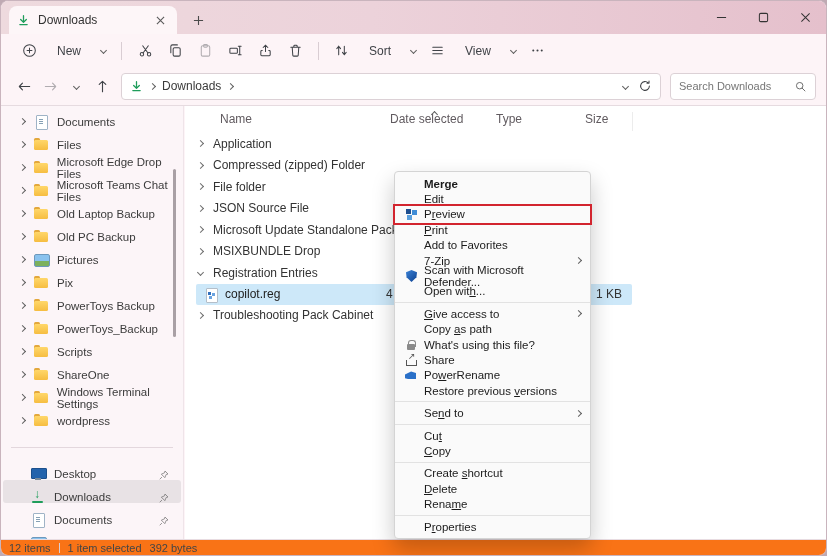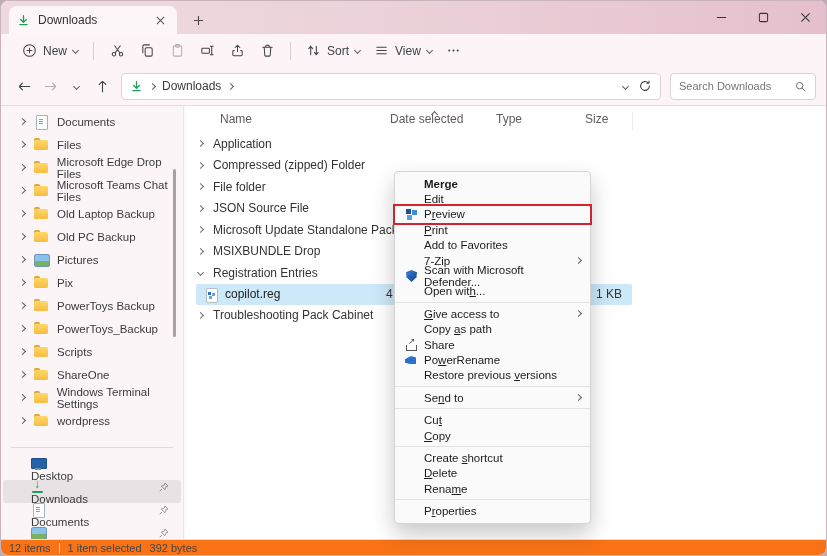--- a/index.html
+++ b/index.html
@@ -16,21 +16,21 @@
   .tab { position:absolute; left:8px; top:5px; width:168px; height:28px;
     background:#fdf6f8; border-radius:8px 8px 0 0; display:flex; align-items:center; padding:0 8px; }
   .tab-title { font-size:12px; color:#333; margin-left:8px; flex:1; }
   .tab-close { width:18px; height:18px; display:flex; align-items:center; justify-content:center; border-radius:4px; }
   .newtab { position:absolute; left:186px; top:9px; width:22px; height:20px; display:flex; align-items:center; justify-content:center; border-radius:4px; }
   .win-controls { position:absolute; right:0; top:0; height:33px; display:flex; }
   .wc-btn { width:42px; height:33px; display:flex; align-items:center; justify-content:center; }
   
   .toolbar { position:absolute; top:33px; left:0; right:0; height:33px; background:#fdf4f7;
     display:flex; align-items:center; padding-left:14px; }
-  .tb-btn { display:flex; align-items:center; gap:6px; height:26px; padding:0 7px; border-radius:4px; color:#3f4247; font-size:12px; }
+  .tb-btn { display:flex; align-items:center; gap:20px; height:26px; padding:0 7px; border-radius:4px; color:#3f4247; font-size:12px; }
   .tb-sep { width:1px; height:18px; background:#d9cdd3; margin:0 8px; }
   .tb-ico { width:30px; justify-content:center; }
   .dim { opacity:.4; }
   .chev { display:inline-block; width:5px; height:5px; border-right:1.4px solid #5f5f5f; border-bottom:1.4px solid #5f5f5f; }
   .chev.right { transform:rotate(-45deg); }
   .chev.down  { transform:rotate(45deg); }
   .chev.up    { transform:rotate(-135deg); }
   
   .addrbar { position:absolute; top:66px; left:0; right:0; height:38px; background:#fdf4f7; display:flex; align-items:center; padding:0 10px; }
   .nav-btn { width:26px; height:26px; display:flex; align-items:center; justify-content:center; border-radius:4px; }
@@ -44,21 +44,21 @@
   .search-box input::placeholder { color:#767676; }
   
   .content { position:absolute; top:104px; left:0; right:0; bottom:16px; border-top:1px solid #e6dbe0;padding-left:28px; }
   .sidebar { position:absolute; left:0; top:0; width:183px; height:100%; background:#fcf5f8; border-right:1px solid #efe4e9; overflow:hidden; }
   .tree { position:absolute; top:4px; left:0; right:0; }
   .tree-item { height:23px; display:flex; align-items:center; padding-left:19px; font-size:11.5px; color:#3b3b3b; }
   .tree-item .chev { margin-right:9px; }
   .s-icon { width:15px; height:13px; position:relative; margin-right:8px; flex:none; }
   .side-divider { position:absolute; left:10px; right:10px; top:341px; height:1px; background:#e3d7dd; }
   .pinned { position:absolute; top:351px; left:0; right:0; }
-  .pin-item { height:23px; display:flex; align-items:flex-start; padding-left:28px; padding-right:12px; font-size:11.5px; color:#3b3b3b; border-radius:3px; margin:0 2px;flex-direction:column; }
+  .pin-item { height:23px; display:flex; align-items:flex-end; padding-left:28px; padding-right:12px; font-size:11.5px; color:#3b3b3b; border-radius:3px; margin:0 2px; }
   .pin-item.selected { background:#e8e2e5; }
   .pin-glyph { margin-left:auto; opacity:.75; }
   .scrollthumb { position:absolute; left:172px; top:63px; width:3px; height:168px; background:#a9a0a5; border-radius:2px; }
   
   [data-icon="folder-icon"]::before { content:''; position:absolute; left:0; top:0; width:6px; height:4px; background:#e3a83c; border-radius:1.5px 1.5px 0 0; }
   [data-icon="folder-icon"]::after  { content:''; position:absolute; left:0; top:2px; width:14px; height:10px; background:linear-gradient(180deg,#ffd76a,#f6bd41); border-radius:1.5px; }
   [data-icon="document-icon"]::before { content:''; position:absolute; left:2px; top:0; width:10px; height:13px; background:#fff; border:1px solid #9fb3c6; border-radius:1px; }
   [data-icon="document-icon"]::after  { content:''; position:absolute; left:5px; top:4px; width:4px; height:1px; background:#86a0b5; box-shadow:0 2px 0 #86a0b5, 0 4px 0 #86a0b5; }
   [data-icon="picture-icon"]::before { content:''; position:absolute; left:0; top:1px; width:14px; height:11px; border-radius:2px; background:linear-gradient(180deg,#8ac2ee 55%,#7cb15e 55%); border:1px solid #6d98bc; }
   [data-icon="desktop-icon"]::before { content:''; position:absolute; left:0; top:1px; width:14px; height:9px; background:#2463ac; border:1px solid #1c4f8c; border-radius:1px; }
@@ -491,20 +491,25 @@
       <div class="menu-item submenu">
       <span class="mi-icon"></span>
       <span class="mi-label"><u>G</u>ive access to</span>
       <span class="mi-arrow chev right"></span>
     </div>
       <div class="menu-item">
       <span class="mi-icon"></span>
       <span class="mi-label">Copy <u>a</u>s path</span>
 
     </div>
+      <div class="menu-item" data-icon="lock-icon">
+      <span class="mi-icon"></span>
+      <span class="mi-label">What's using this file?</span>
+
+    </div>
       <div class="menu-item" data-icon="share-icon">
       <span class="mi-icon"></span>
       <span class="mi-label">Share</span>
 
     </div>
       <div class="menu-item" data-icon="powerrename-icon">
       <span class="mi-icon"></span>
       <span class="mi-label">Po<u>w</u>erRename</span>
 
     </div>

